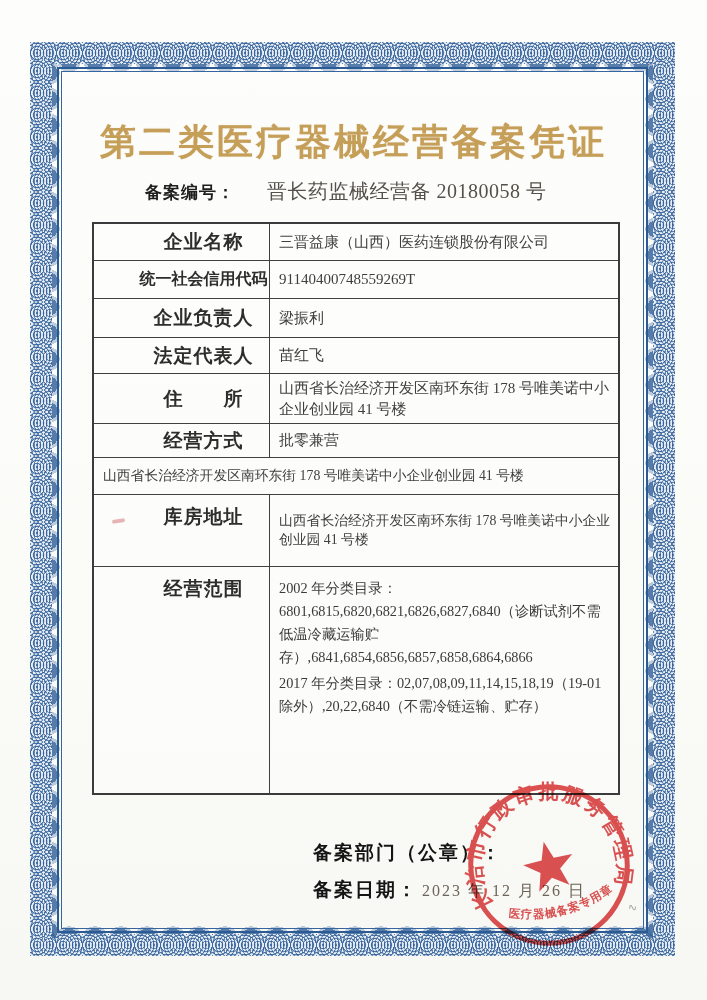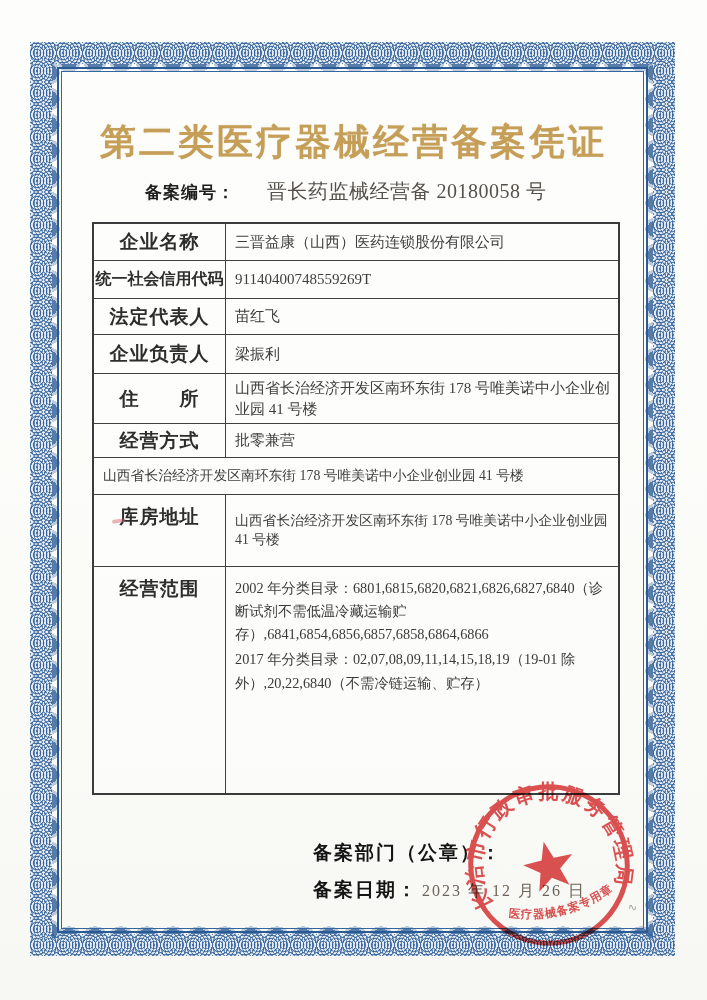--- a/index.html
+++ b/index.html
@@ -76,20 +76,21 @@
     border:2px solid #3b3b3b;
     background:rgba(255,255,255,.35);
   }
   .trow{display:flex;border-bottom:1.5px solid #404040;}
   .trow:last-child{border-bottom:none;}
   .tlabel{
     width:131px;flex:none;border-right:1.5px solid #404040;
     display:flex;align-items:center;justify-content:center;
     font-size:19px;color:#2d2d2d;font-weight:600;letter-spacing:1px;
     text-align:center;
+    margin-left:44px;
   }
   .tlabel.small{font-size:16px;letter-spacing:0;}
   .tlabel.topalign{align-items:flex-start;padding-top:9px;}
   .tvalue{
     flex:1;display:flex;align-items:center;
     padding:2px 4px 2px 9px;
     font-size:15px;color:#3e3e3e;line-height:1.35;
   }
   .tvalue.compact{font-size:13.8px;}
   .tvalue.scope{
@@ -147,28 +148,28 @@
     <div class="trow" style="height:36px">
       <div class="tlabel">企业名称</div>
       <div class="tvalue">三晋益康（山西）医药连锁股份有限公司</div>
     </div>
 
     <div class="trow" style="height:37px">
       <div class="tlabel small">统一社会信用代码</div>
       <div class="tvalue">91140400748559269T</div>
     </div>
 
+    <div class="trow" style="height:38px">
+      <div class="tlabel">企业负责人</div>
+      <div class="tvalue">梁振利</div>
+    </div>
+
     <div class="trow" style="height:35px">
       <div class="tlabel">法定代表人</div>
       <div class="tvalue">苗红飞</div>
-    </div>
-
-    <div class="trow" style="height:38px">
-      <div class="tlabel">企业负责人</div>
-      <div class="tvalue">梁振利</div>
     </div>
 
     <div class="trow" style="height:49px">
       <div class="tlabel">住　　所</div>
       <div class="tvalue">山西省长治经济开发区南环东街 178 号唯美诺中小企业创业园 41 号楼</div>
     </div>
 
     <div class="trow" style="height:33px">
       <div class="tlabel">经营方式</div>
       <div class="tvalue">批零兼营</div>

